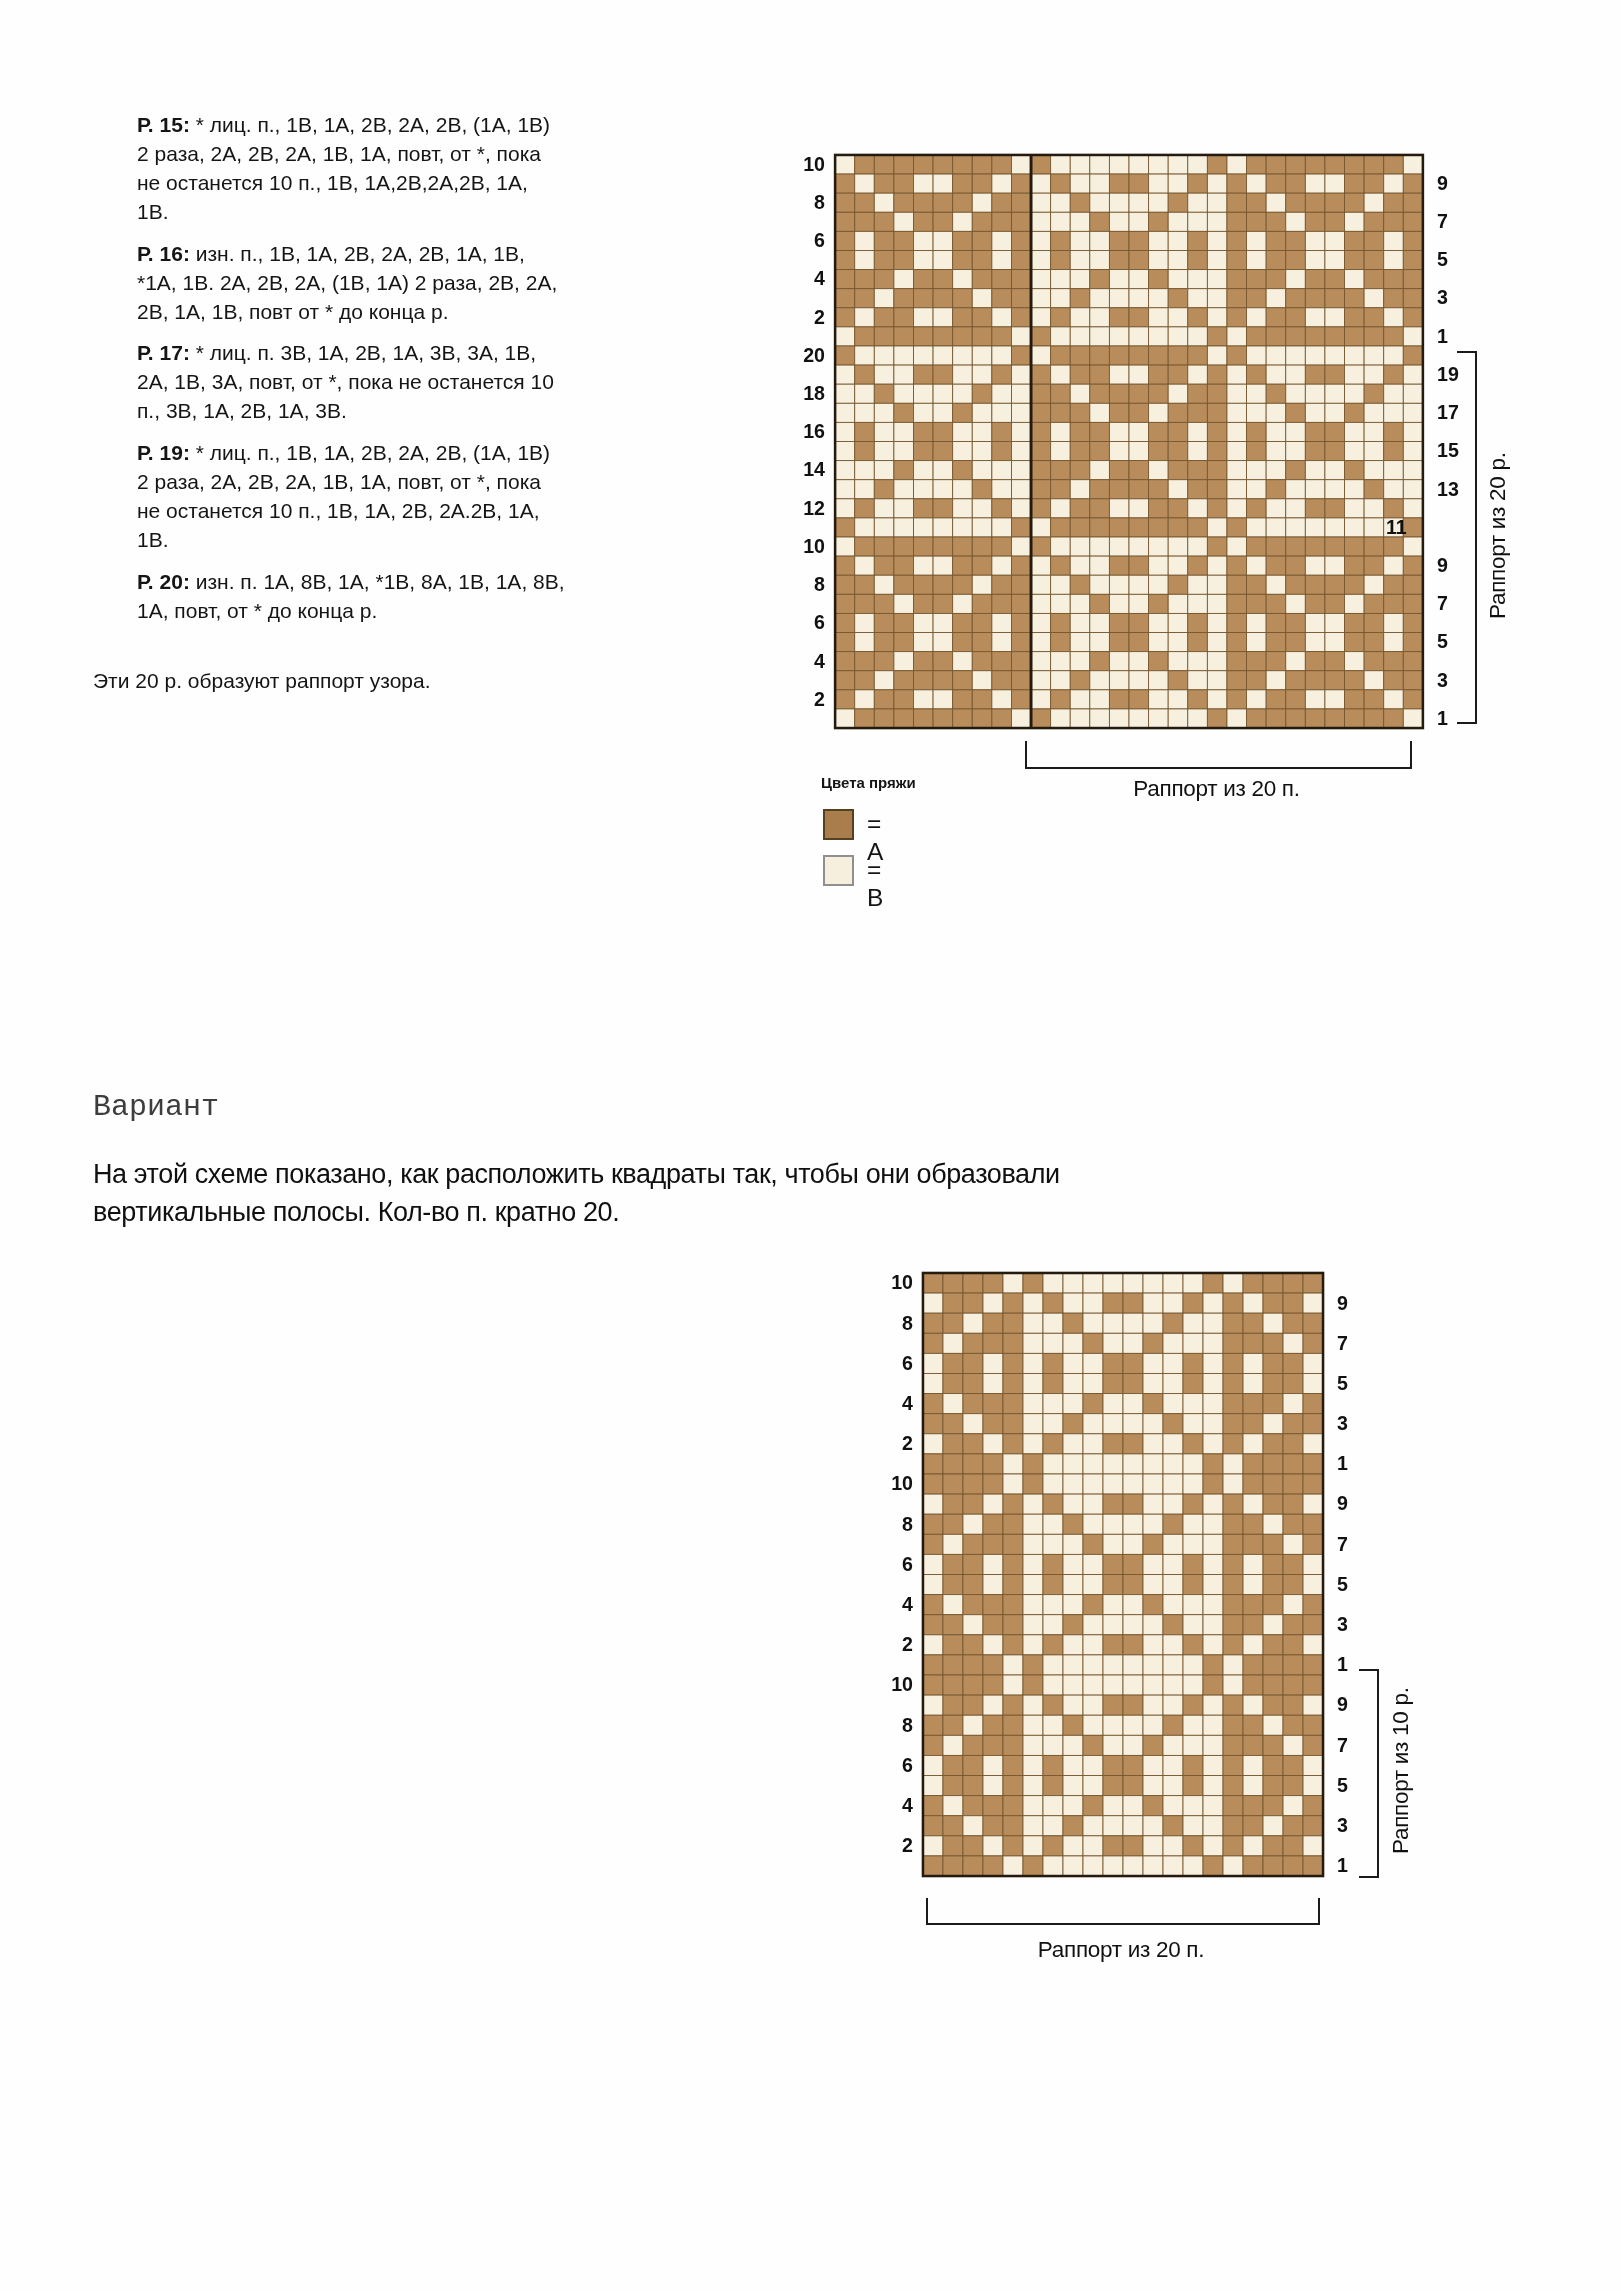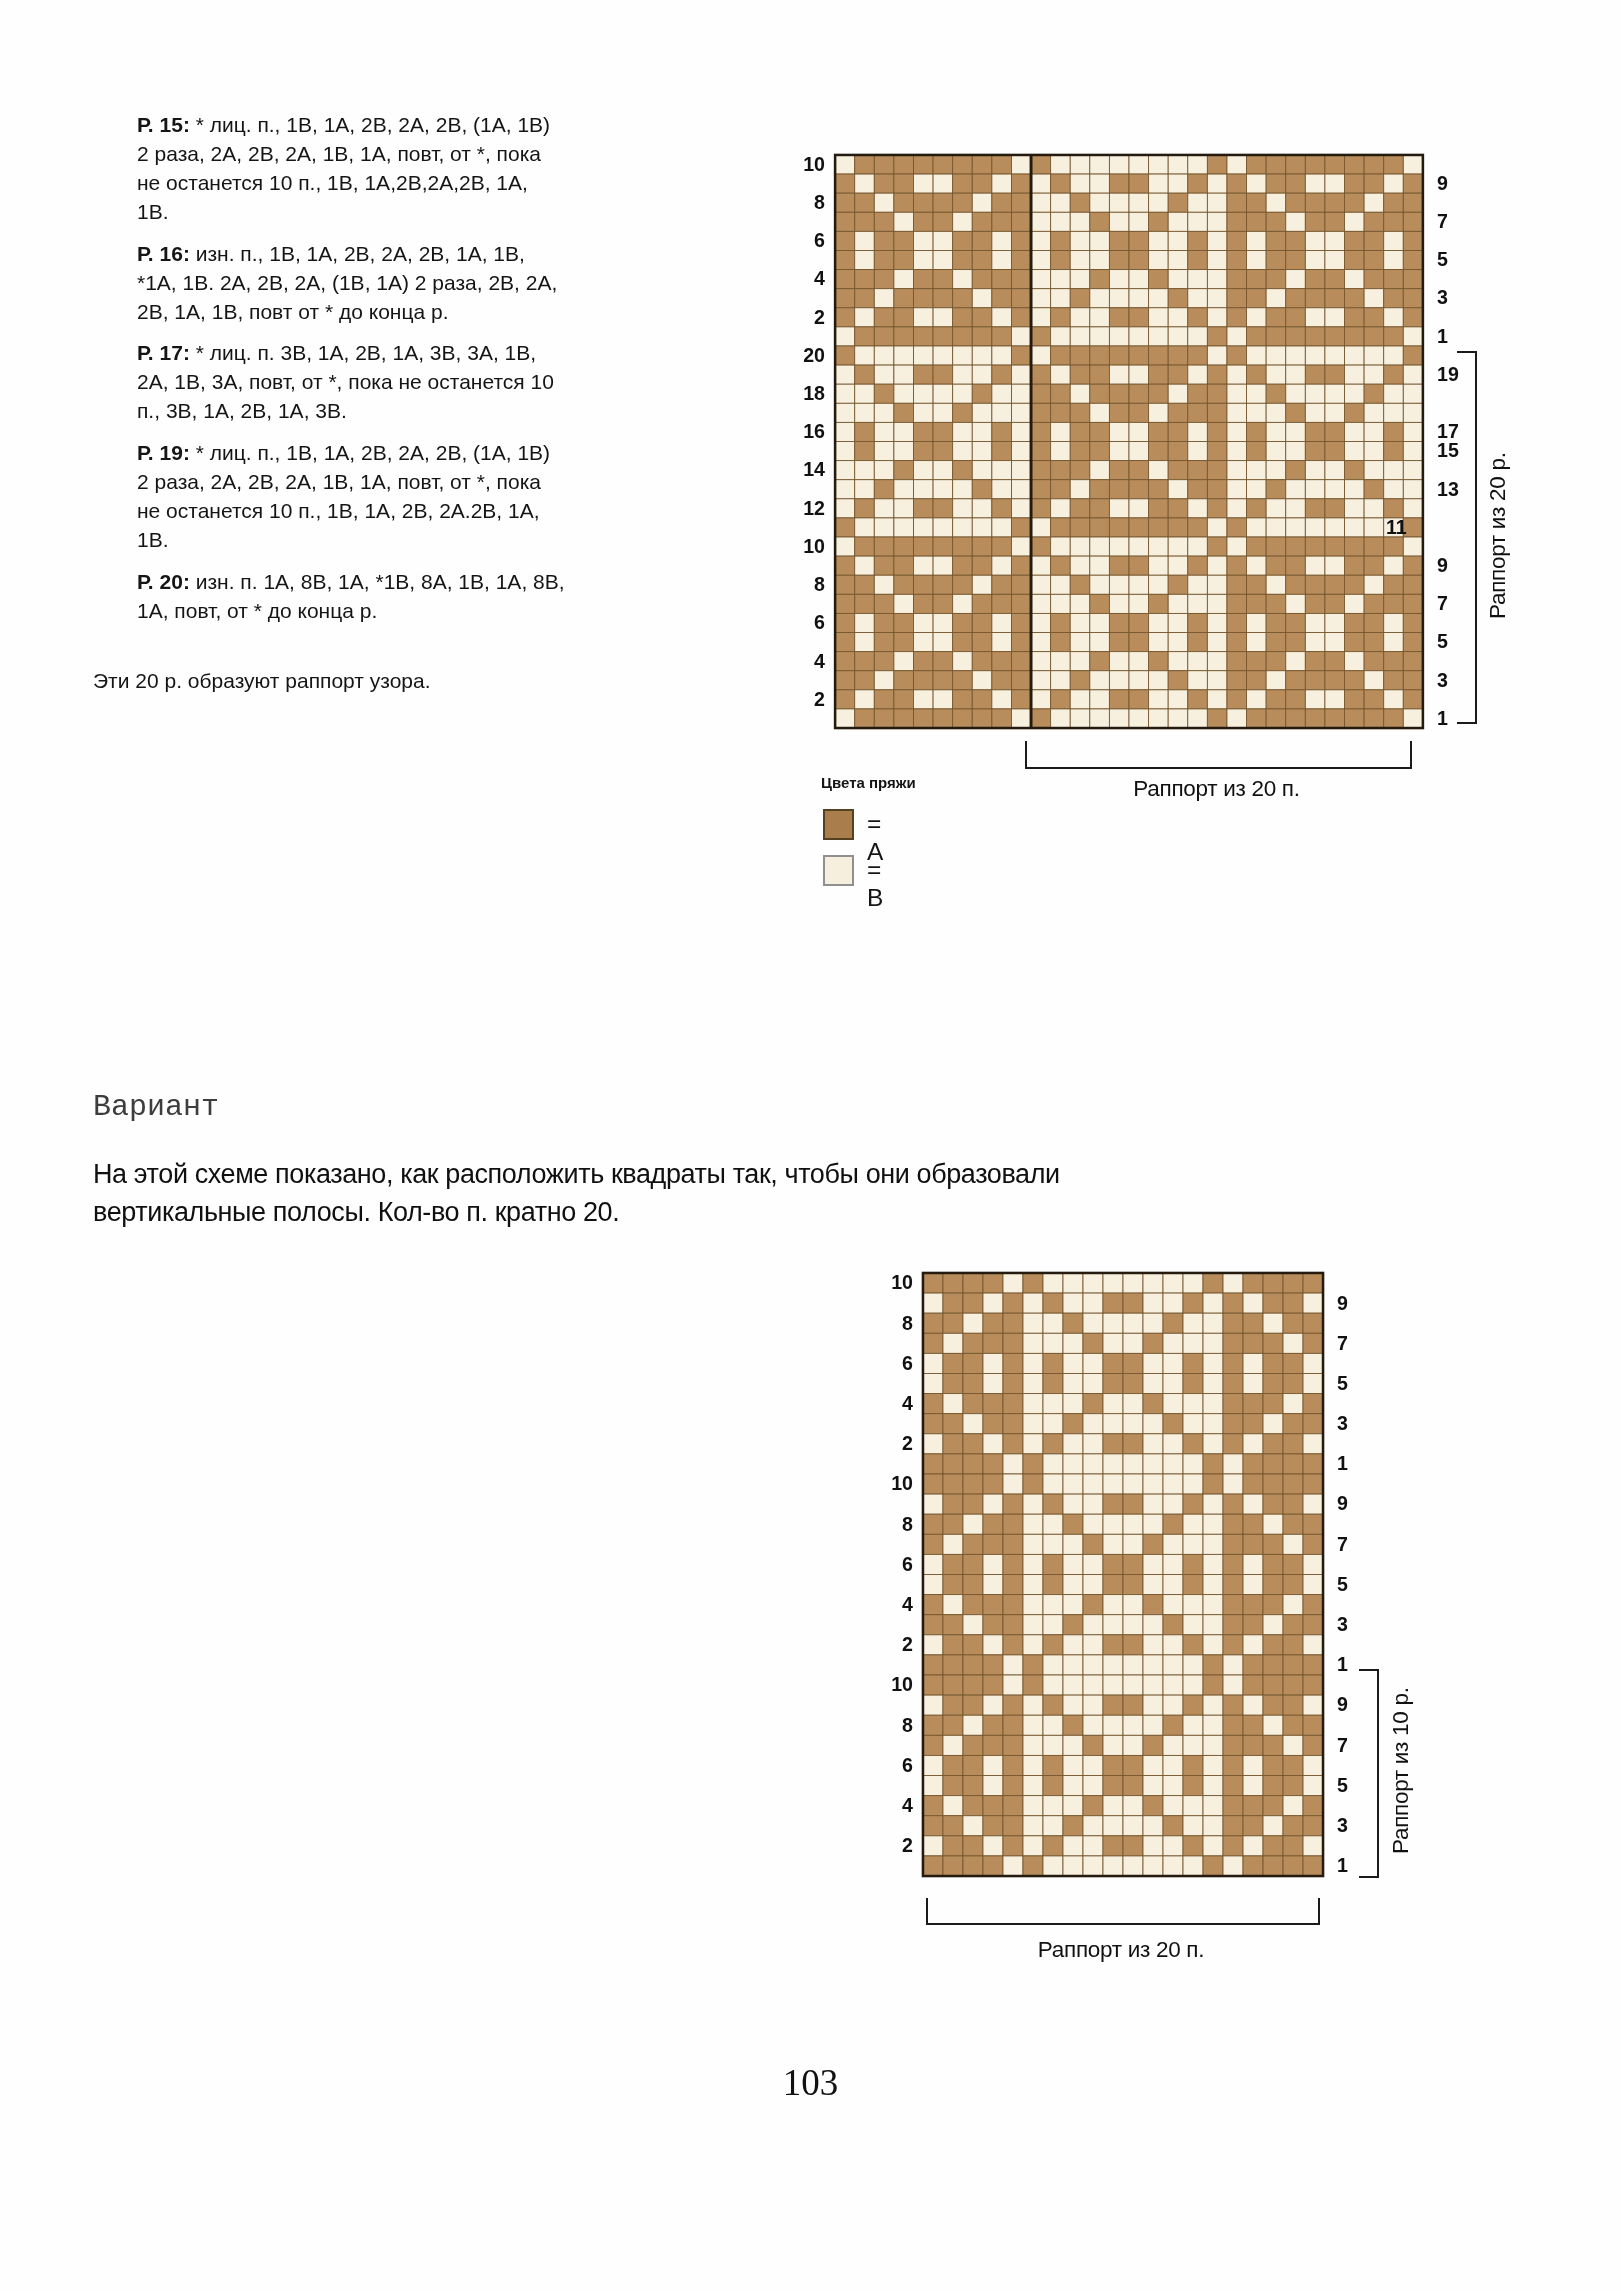--- a/index.html
+++ b/index.html
@@ -1588,21 +1588,20 @@
     </div>
 
   <div class="bracket" style="left:1359px;top:1669px;width:17.6px;height:205px;
               border-top-width:2.9px;border-right-width:2.9px;border-bottom-width:2.9px;"></div>
   <div class="bracket-label vlabel" style="left:1386px;top:1654px;width:29px;height:233px;">Раппорт из 10 р.</div>
 
   <div class="bracket" style="left:926px;top:1898px;width:390px;height:24.5px;
               border-left-width:2.9px;border-right-width:2.9px;border-bottom-width:2.9px;"></div>
   <div class="bracket-label" style="left:926px;top:1937px;width:390px;text-align:center;">Раппорт из 20 п.</div>
 
-  <div class="page-number">103</div>
 <div class="row-label left" style="left: 780px; top: 155px;">10</div>
     <div class="row-label left" style="left: 780px; top: 193px;">8</div>
     <div class="row-label left" style="left: 780px; top: 231px;">6</div>
     <div class="row-label left" style="left: 780px; top: 269px;">4</div>
     <div class="row-label left" style="left: 780px; top: 308px;">2</div>
     <div class="row-label left" style="left: 780px; top: 346px;">20</div>
     <div class="row-label left" style="left: 780px; top: 384px;">18</div>
     <div class="row-label left" style="left: 780px; top: 422px;">16</div>
     <div class="row-label left" style="left: 780px; top: 460px;">14</div>
     <div class="row-label left" style="left: 780px; top: 499px;">12</div>
@@ -1610,21 +1609,21 @@
     <div class="row-label left" style="left: 780px; top: 575px;">8</div>
     <div class="row-label left" style="left: 780px; top: 613px;">6</div>
     <div class="row-label left" style="left: 780px; top: 652px;">4</div>
     <div class="row-label left" style="left: 780px; top: 690px;">2</div>
     <div class="row-label right" style="left: 1437px; top: 174px;">9</div>
     <div class="row-label right" style="left: 1437px; top: 212px;">7</div>
     <div class="row-label right" style="left: 1437px; top: 250px;">5</div>
     <div class="row-label right" style="left: 1437px; top: 288px;">3</div>
     <div class="row-label right" style="left: 1437px; top: 327px;">1</div>
     <div class="row-label right" style="left: 1437px; top: 365px;">19</div>
-    <div class="row-label right" style="left: 1437px; top: 422px;">17</div>
+    <div class="row-label right" style="left: 1437px; top: 403px;">17</div>
     <div class="row-label right" style="left: 1437px; top: 441px;">15</div>
     <div class="row-label right" style="left: 1437px; top: 480px;">13</div>
     <div class="row-label right" style="left: 1386px; top: 518px;">11</div>
     <div class="row-label right" style="left: 1437px; top: 556px;">9</div>
     <div class="row-label right" style="left: 1437px; top: 594px;">7</div>
     <div class="row-label right" style="left: 1437px; top: 632px;">5</div>
     <div class="row-label right" style="left: 1437px; top: 671px;">3</div>
     <div class="row-label right" style="left: 1437px; top: 709px;">1</div>
     <div class="row-label left" style="left: 868px; top: 1273px;">10</div>
     <div class="row-label left" style="left: 868px; top: 1314px;">8</div>

